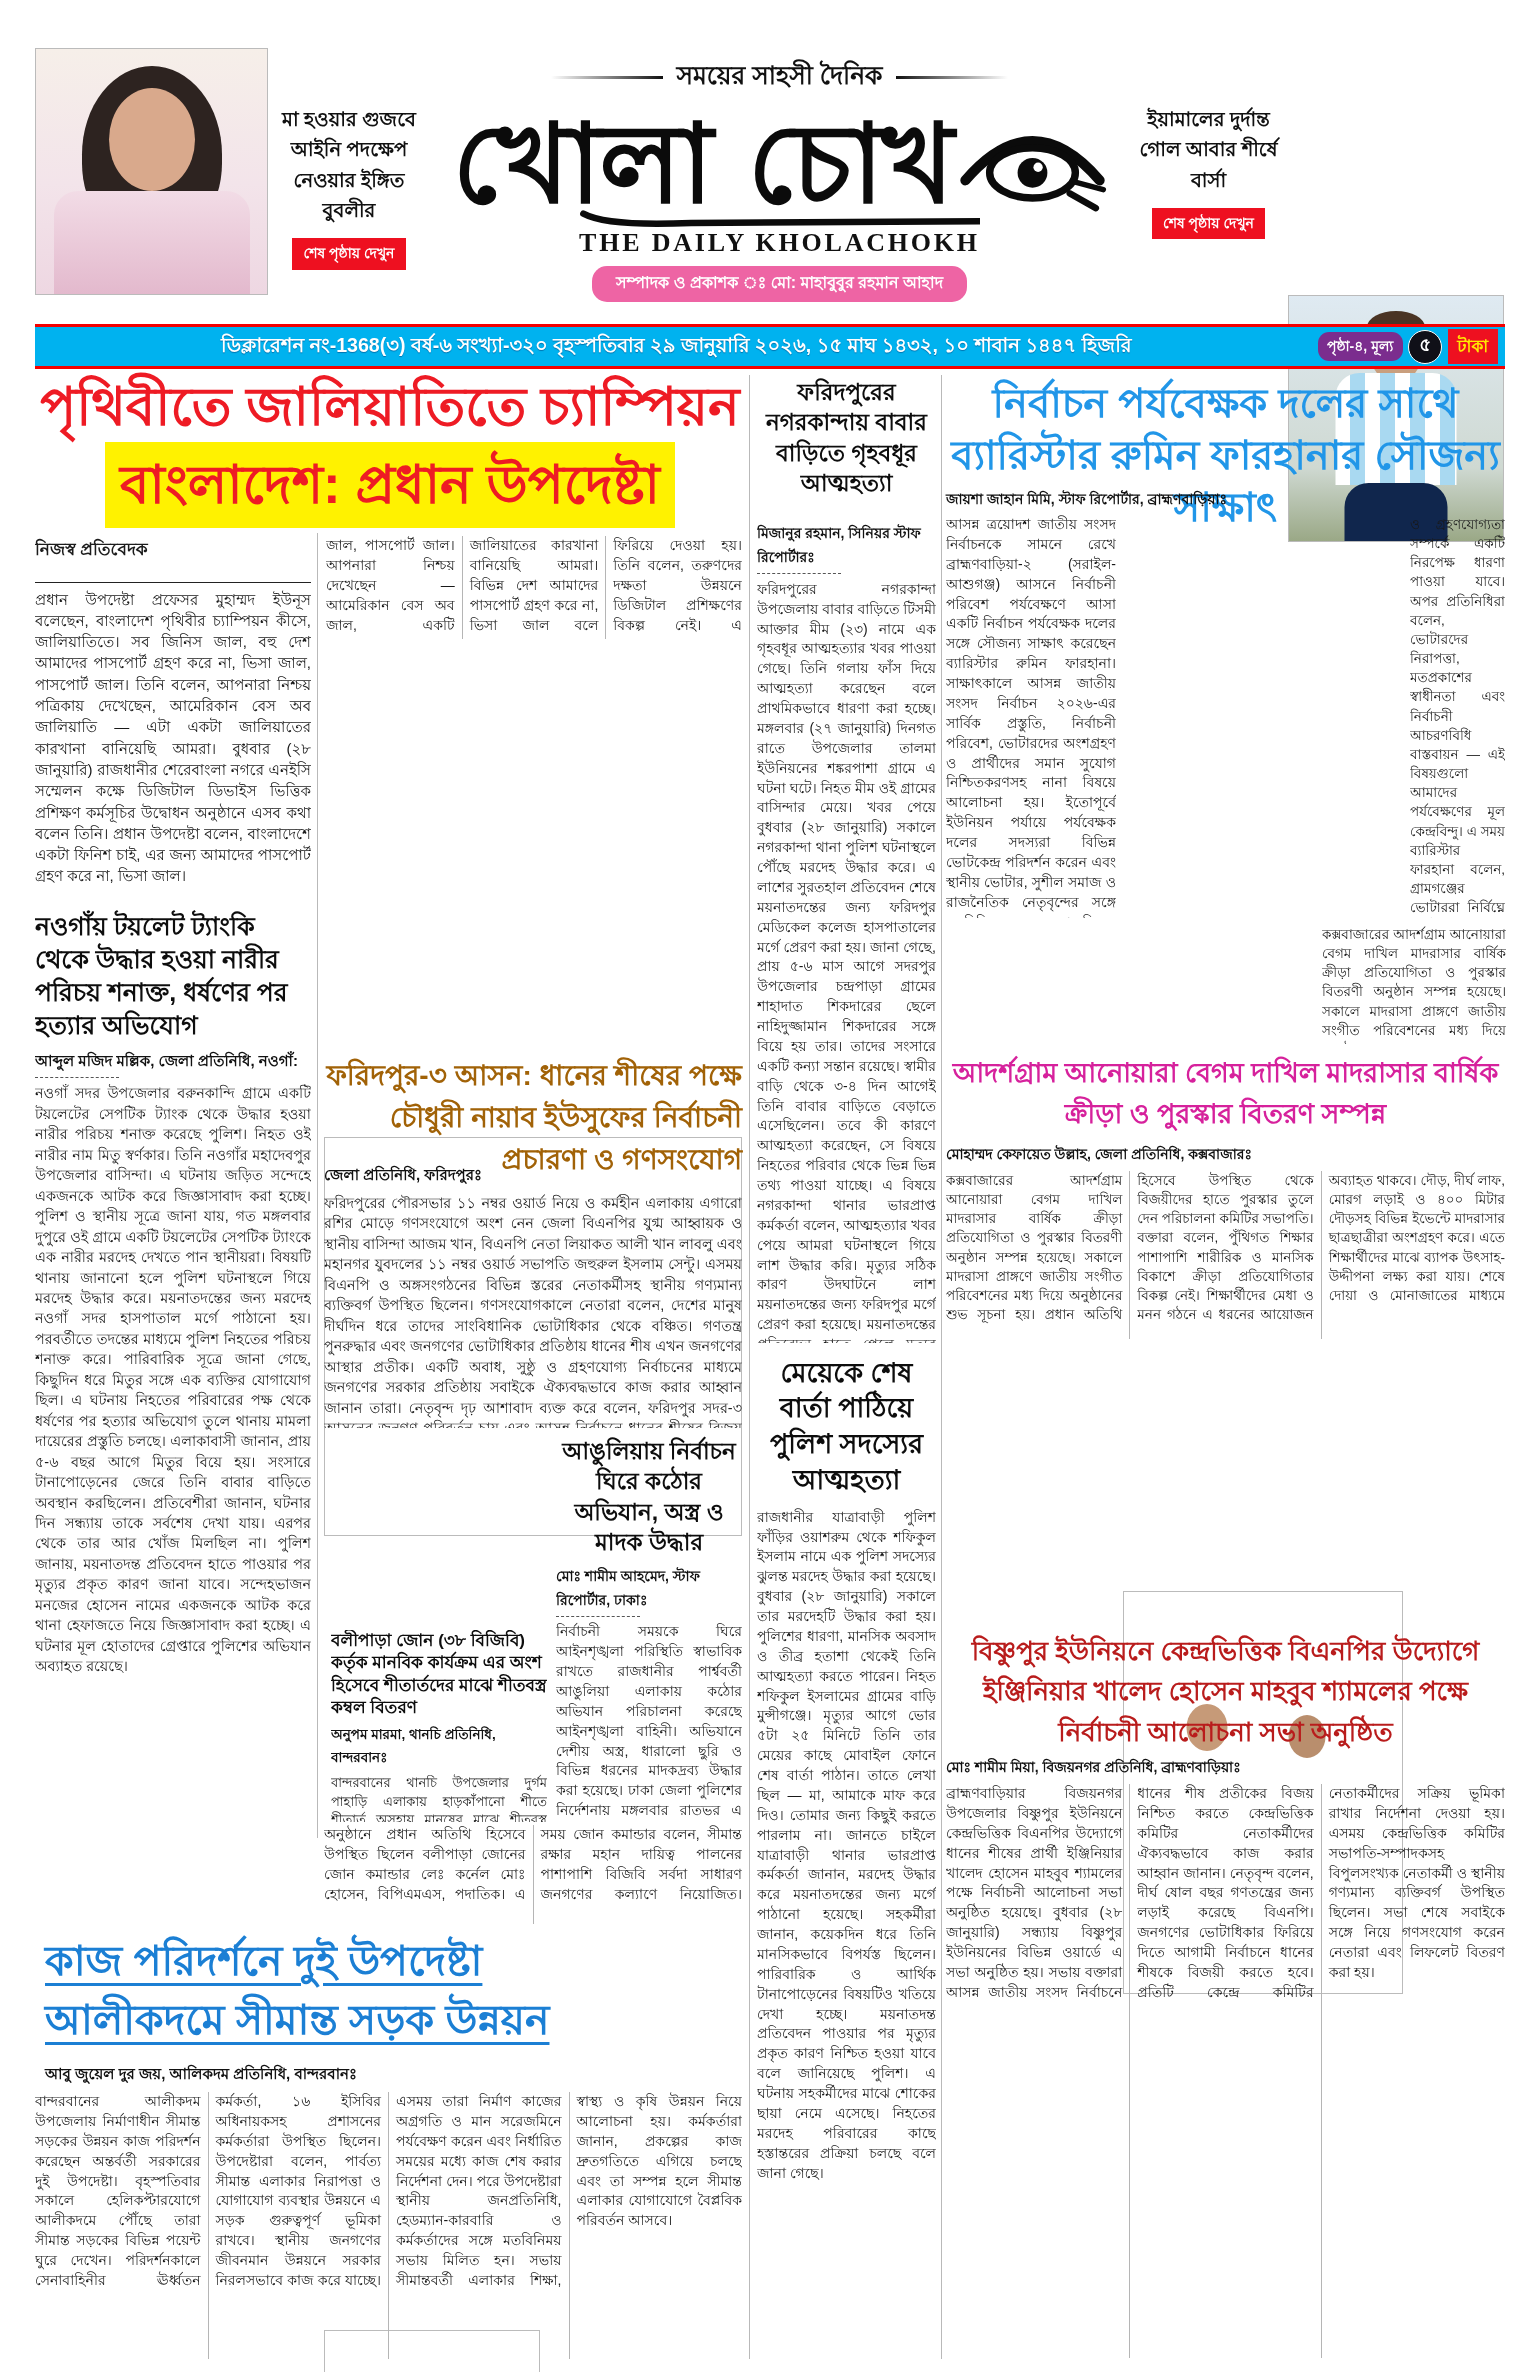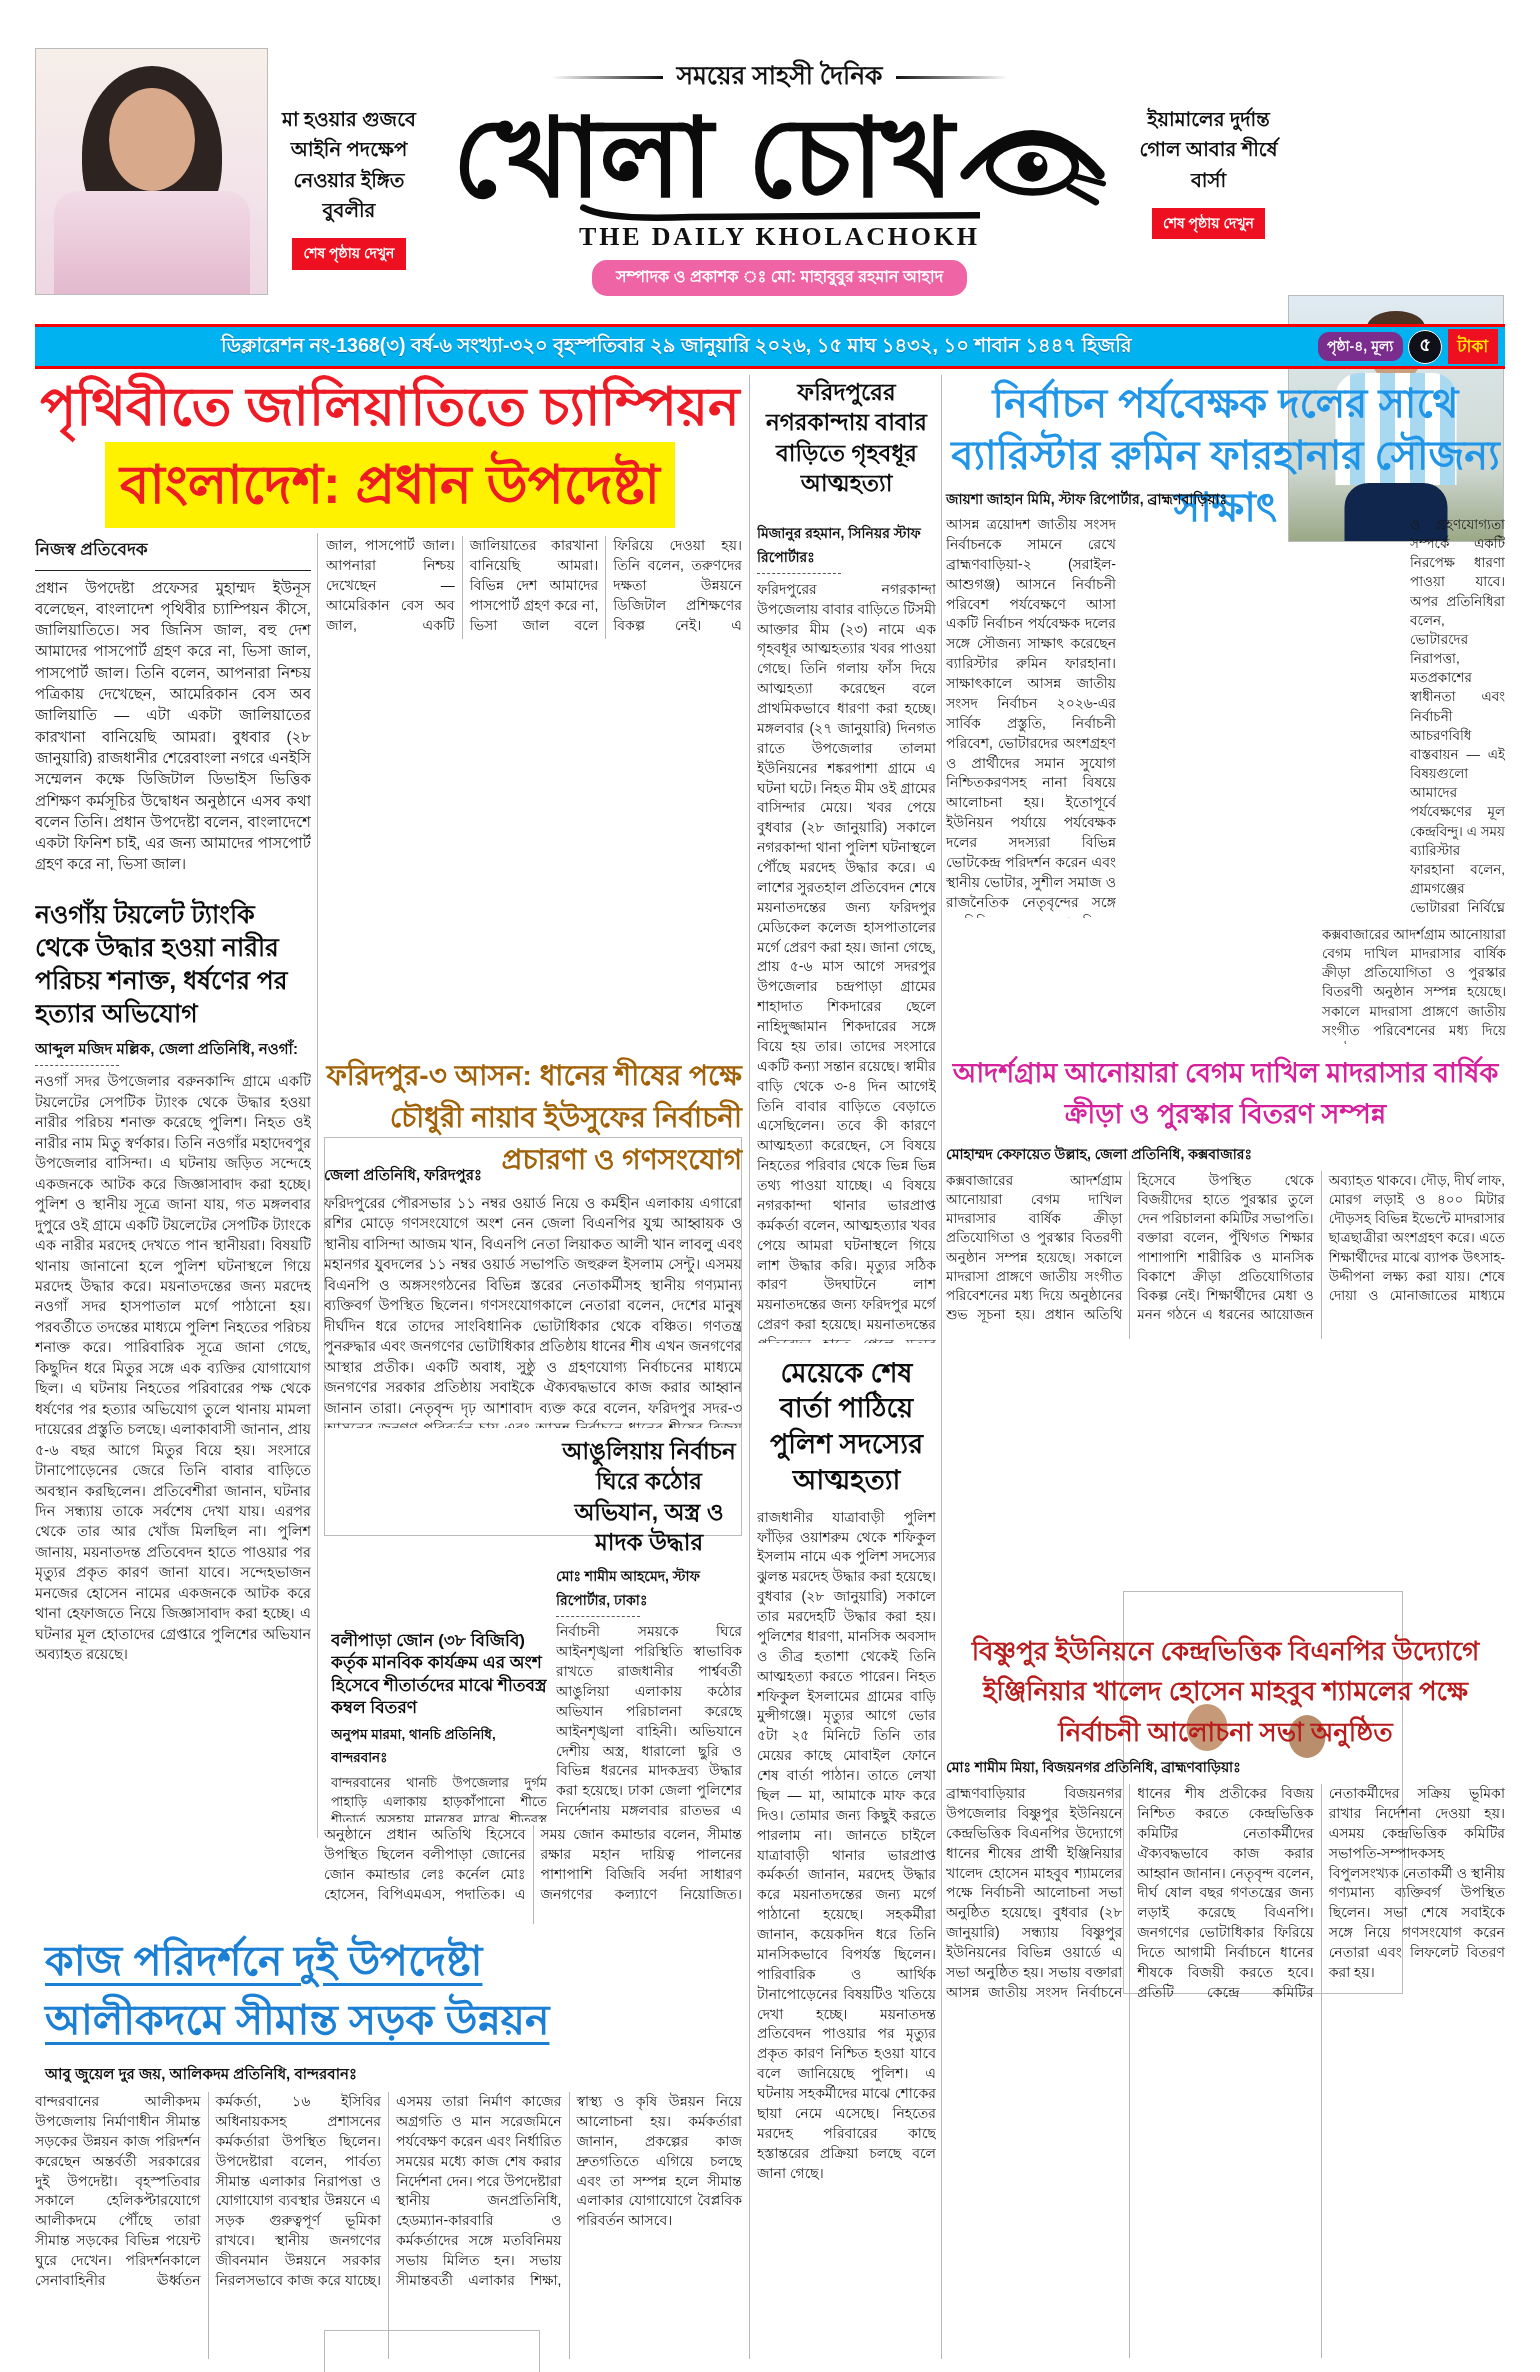--- a/index.html
+++ b/index.html
@@ -20,21 +20,21 @@
   .promo { text-align:center; font-weight:bold; font-size:19.6px; line-height:1.55; color:#111; }
   .promo-badge { display:inline-block; margin-top:13px; background:#ee1020; color:#fff;
                  font-size:14px; font-weight:bold; padding:4.7px 11.2px; border-radius:0; cursor:pointer; }
 
   .masthead { text-align:center; }
   .tagline { display:flex; align-items:center; gap:13px; justify-content:center;
              font-size:25px; font-weight:bold; color:#111; }
   .tagline::before,.tagline::after { content:""; flex:0 0 112px; height:2.8px;
              background:linear-gradient(90deg,transparent,#111); }
   .tagline::after { background:linear-gradient(90deg,#111,transparent); }
-  .title-row { display:flex; align-items:center; justify-content:center; gap:5.6px; margin-top:2px; }
+  .title-row { display:flex; align-items:center; justify-content:center; gap:5.6px; margin-top:8px; }
   .paper-title { font-size:110px; font-weight:900; letter-spacing:-1.9px; color:#0b0b0b; line-height:1.05;
                  font-family:"DejaVu Sans", sans-serif; }
   .swoosh { display:block; margin:-13px auto 0; }
   .english-title { font-family:"Liberation Serif", serif; font-size:26px; font-weight:bold;
                    letter-spacing:2.8px; color:#111; margin-top:0px; }
   .pub-pill { display:inline-block; margin-top:7.5px; background:#ee64a4; color:#fff;
               font-size:16px; font-weight:bold; padding:4.7px 24px; border-radius:15px; }
 
   
   .datebar { background:#00b2ef; border-top:3.7px solid #f40000; border-bottom:3.7px solid #f40000;
@@ -55,21 +55,21 @@
   .hl-black { font-weight:bold; color:#0d0d0d; line-height:1.32; }
   .cols3 { column-count:3; column-gap:15px; column-rule:0.9px solid #b5b5b5; }
   .cols4 { column-count:4; column-gap:15px; column-rule:0.9px solid #b5b5b5; }
   .cols2 { column-count:2; column-gap:15px; column-rule:0.9px solid #b5b5b5; }
   .vrule { width:0.9px; background:#b9b9b9; }
 
   .lead-h1 { font-size:53px; font-weight:800; color:#ee1b24; text-align:center; line-height:1.12; }
   .lead-h2 { text-align:center; margin-top:5.6px; }
   .lead-h2 span { display:inline-block; background:#fff200; color:#ee1b24;
                   font-size:53px; font-weight:800; padding:12px 15px; line-height:1.18; }
-  .reporter { font-weight:bold; font-size:17px; border-bottom:1.9px solid #222; padding-bottom:6px; margin-bottom:5.6px; }
+  .reporter { font-weight:bold; font-size:17px; border-bottom:1.9px solid #222; padding-bottom:18px; margin-bottom:5.6px; }
 
   .hl-blue-big { font-size:40px; font-weight:800; color:#2196e8; text-align:center; line-height:1.3; }
   .hl-pink { font-size:28px; font-weight:800; color:#a16207; text-align:right; line-height:1.5; }
   .hl-magenta { font-size:27px; font-weight:800; color:#d6219c; text-align:center; line-height:1.5; }
   .hl-purple { font-size:26px; font-weight:800; color:#b91c1c; text-align:center; line-height:1.55; }
   .hl-blue-ul { font-size:41px; font-weight:800; color:#1b7fd4; line-height:1.45;
                 text-decoration:underline; text-decoration-thickness:2.8px; text-underline-offset:7.5px; }
 
   
   .ph-stage { background:linear-gradient(180deg,#e9b24a 0%,#f4d277 12%,#e8a33d 22%,#5a4632 34%,#7a6249 44%,#efe9e0 58%,#e7e2d8 66%,#d9c9a4 74%,#c9b astronomical; }

